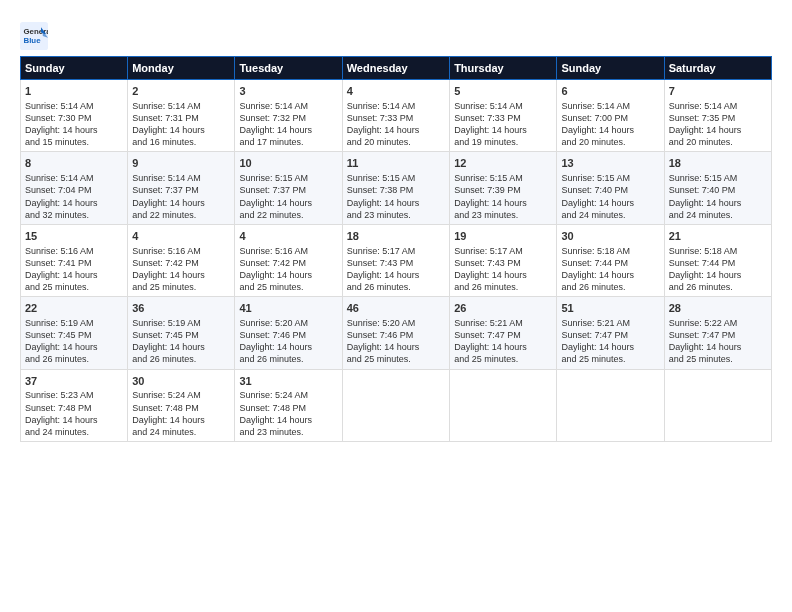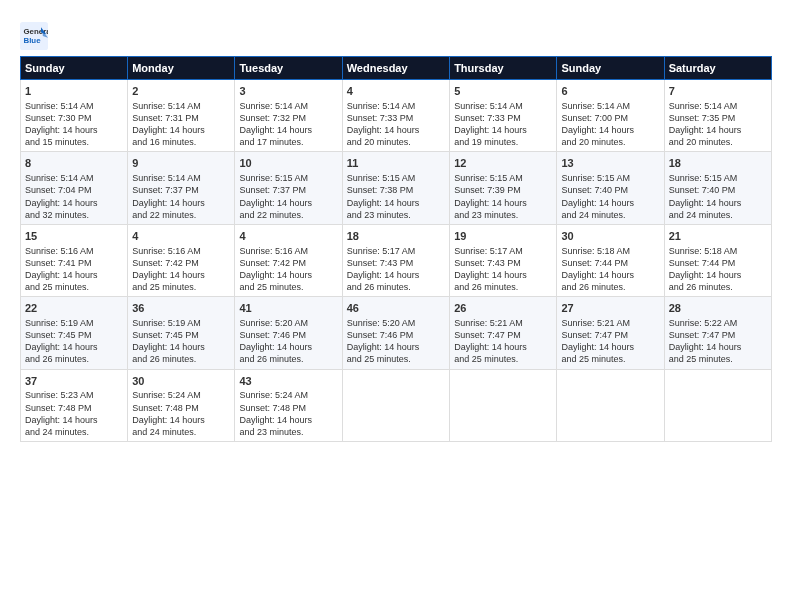--- a/index.html
+++ b/index.html
@@ -145,27 +145,27 @@
           <td><span class="day-num">19</span><span>Sunrise: 5:17 AM</span><br><span>Sunset: 7:43 PM</span><br><span>Daylight: 14 hours</span><br><span>and 26 minutes.</span></td>
           <td><span class="day-num">30</span><span>Sunrise: 5:18 AM</span><br><span>Sunset: 7:44 PM</span><br><span>Daylight: 14 hours</span><br><span>and 26 minutes.</span></td>
           <td><span class="day-num">21</span><span>Sunrise: 5:18 AM</span><br><span>Sunset: 7:44 PM</span><br><span>Daylight: 14 hours</span><br><span>and 26 minutes.</span></td>
         </tr>
         <tr>
           <td><span class="day-num">22</span><span>Sunrise: 5:19 AM</span><br><span>Sunset: 7:45 PM</span><br><span>Daylight: 14 hours</span><br><span>and 26 minutes.</span></td>
           <td><span class="day-num">36</span><span>Sunrise: 5:19 AM</span><br><span>Sunset: 7:45 PM</span><br><span>Daylight: 14 hours</span><br><span>and 26 minutes.</span></td>
           <td><span class="day-num">41</span><span>Sunrise: 5:20 AM</span><br><span>Sunset: 7:46 PM</span><br><span>Daylight: 14 hours</span><br><span>and 26 minutes.</span></td>
           <td><span class="day-num">46</span><span>Sunrise: 5:20 AM</span><br><span>Sunset: 7:46 PM</span><br><span>Daylight: 14 hours</span><br><span>and 25 minutes.</span></td>
           <td><span class="day-num">26</span><span>Sunrise: 5:21 AM</span><br><span>Sunset: 7:47 PM</span><br><span>Daylight: 14 hours</span><br><span>and 25 minutes.</span></td>
-          <td><span class="day-num">27</span><span>Sunrise: 5:21 AM</span><br><span>Sunset: 7:47 PM</span><br><span>Daylight: 14 hours</span><br><span>and 25 minutes.</span></td>
+          <td><span class="day-num">51</span><span>Sunrise: 5:21 AM</span><br><span>Sunset: 7:47 PM</span><br><span>Daylight: 14 hours</span><br><span>and 25 minutes.</span></td>
           <td><span class="day-num">28</span><span>Sunrise: 5:22 AM</span><br><span>Sunset: 7:47 PM</span><br><span>Daylight: 14 hours</span><br><span>and 25 minutes.</span></td>
         </tr>
         <tr>
           <td><span class="day-num">37</span><span>Sunrise: 5:23 AM</span><br><span>Sunset: 7:48 PM</span><br><span>Daylight: 14 hours</span><br><span>and 24 minutes.</span></td>
           <td><span class="day-num">30</span><span>Sunrise: 5:24 AM</span><br><span>Sunset: 7:48 PM</span><br><span>Daylight: 14 hours</span><br><span>and 24 minutes.</span></td>
-          <td><span class="day-num">43</span><span>Sunrise: 5:24 AM</span><br><span>Sunset: 7:48 PM</span><br><span>Daylight: 14 hours</span><br><span>and 23 minutes.</span></td>
+          <td><span class="day-num">31</span><span>Sunrise: 5:24 AM</span><br><span>Sunset: 7:48 PM</span><br><span>Daylight: 14 hours</span><br><span>and 23 minutes.</span></td>
           <td class="empty-cell"></td>
           <td class="empty-cell"></td>
           <td class="empty-cell"></td>
           <td class="empty-cell"></td>
         </tr>
       </tbody>
   </table>
 </div>
 
 </body></html>

